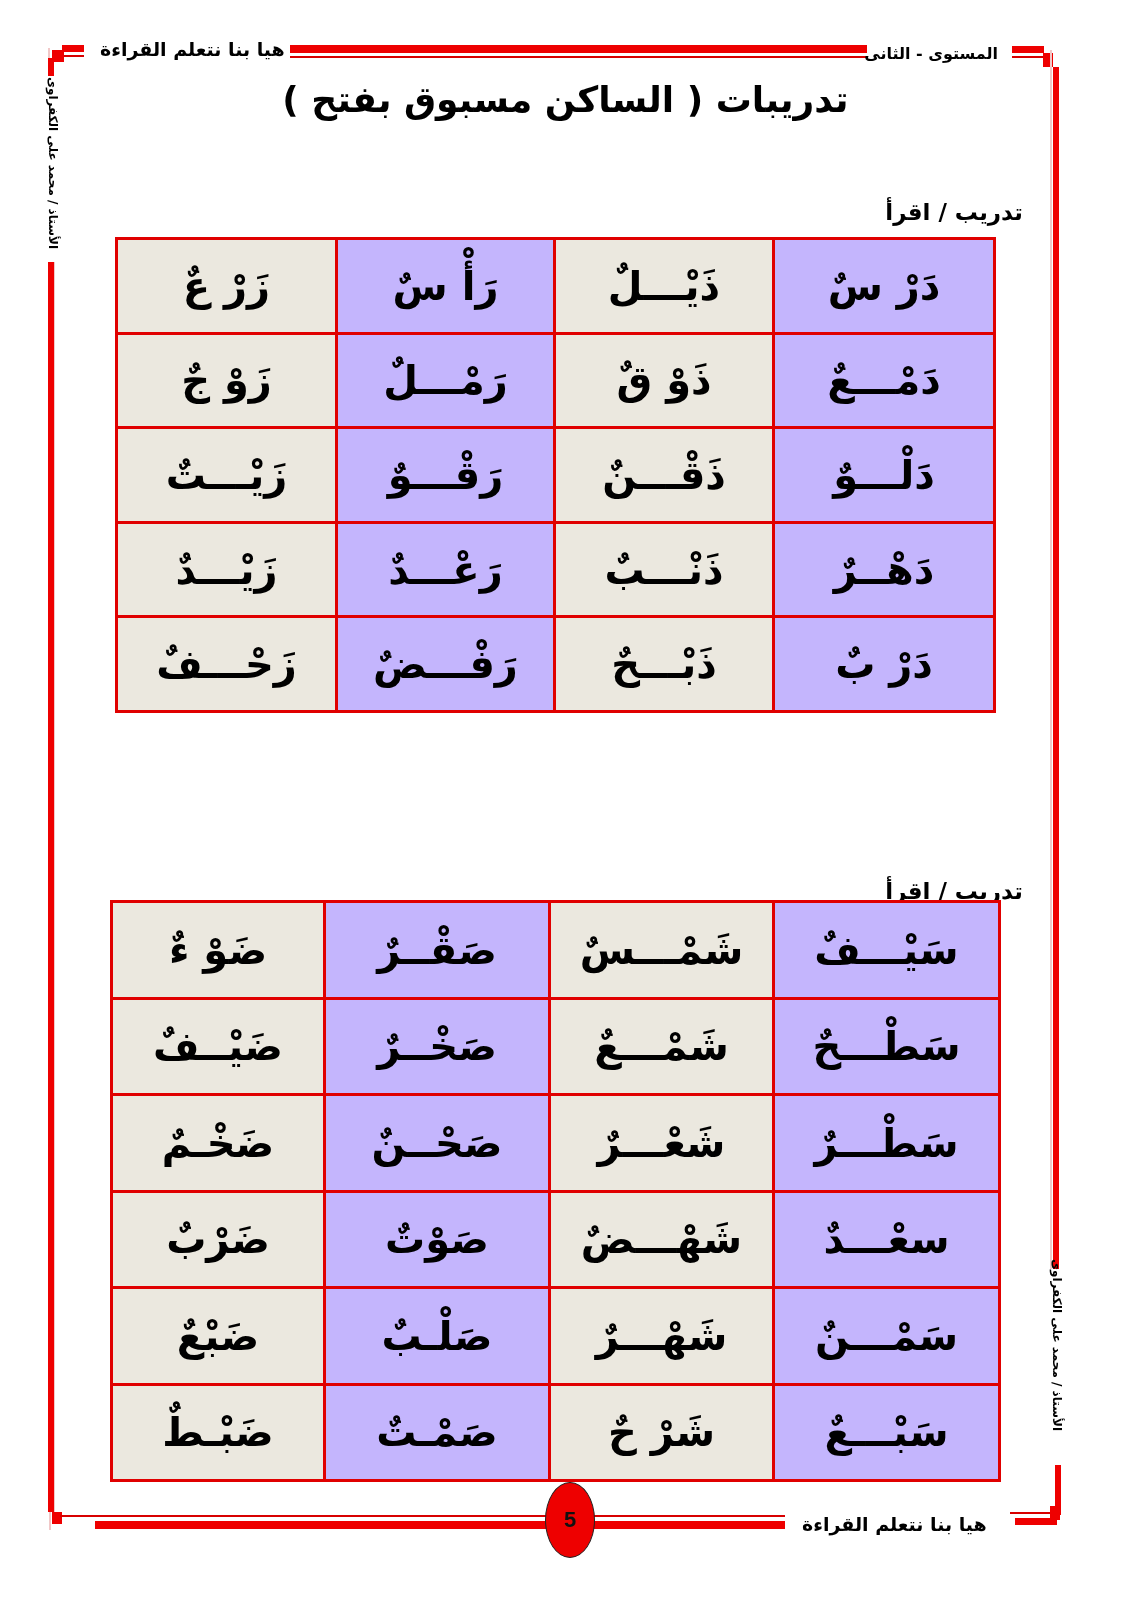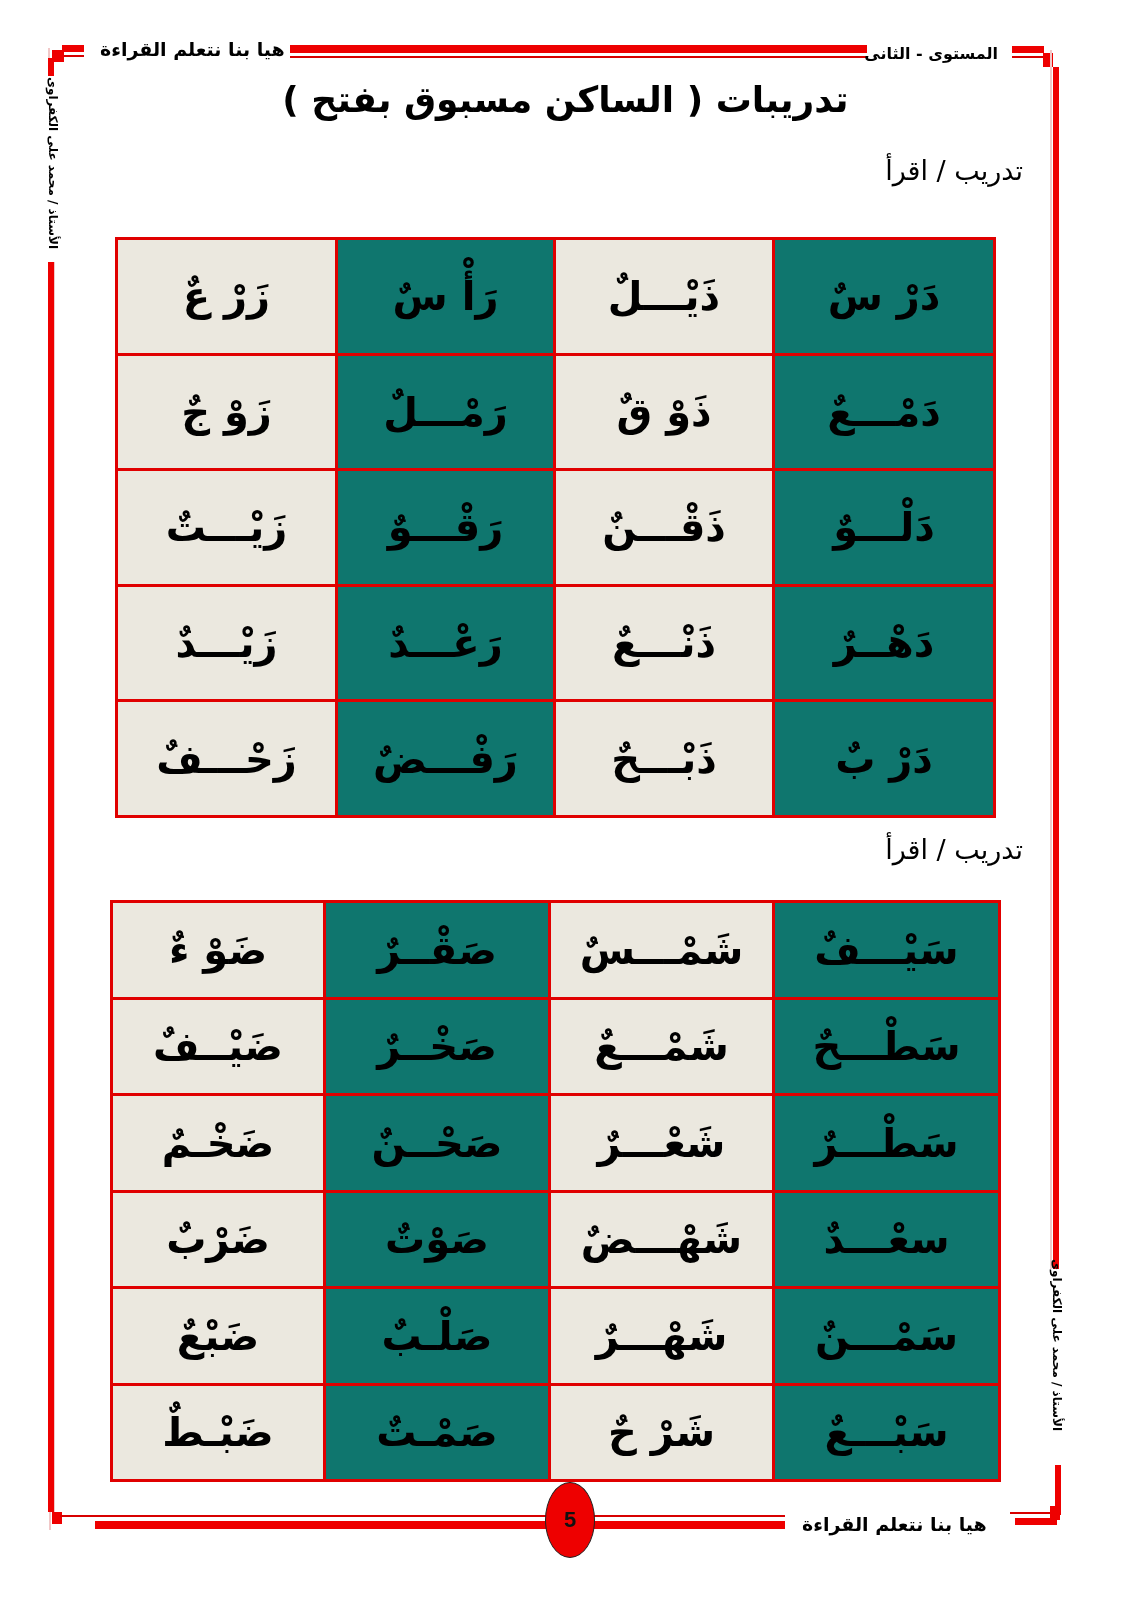--- a/index.html
+++ b/index.html
@@ -9,27 +9,27 @@
   .red { background:#ee0000; }
   .thin { background:#d80000; }
   .shadow { background:#f1c8c8; }
 
   .hdr-text { position:absolute; font-weight:bold; font-size:19px; direction:rtl; white-space:nowrap; line-height:1; }
   .vtext { position:absolute; font-size:12px; font-weight:bold; white-space:nowrap; direction:rtl;
            transform-origin:center center; line-height:1; }
 
   .title { position:absolute; left:0; width:1131px; top:78px; text-align:center; direction:rtl;
            font-size:36px; font-weight:bold; line-height:1.2; }
-  .section-label { position:absolute; font-size:27px; font-weight:normal; direction:rtl; white-space:nowrap; line-height:1.2; }
+  .section-label { position:absolute; font-size:23px; font-weight:bold; direction:rtl; white-space:nowrap; line-height:1.2;margin-top:44px; }
 
   table.grid { position:absolute; border-collapse:collapse; direction:ltr; table-layout:fixed; }
   table.grid td { border:3px solid #e00000; text-align:center; vertical-align:middle; padding:0;
                   font-size:40px; font-weight:bold; direction:rtl; line-height:1.2; }
   table.grid td.beige { background:#ebe8df; }
-  table.grid td.white { background:#0f766e; }
+  table.grid td.white { background:#c4b5fd; }
 
   .page-oval { position:absolute; left:545px; top:1482px; width:50px; height:76px; border-radius:50%;
                background:#ee0000; border:1.5px solid #222; box-sizing:border-box;
                display:flex; align-items:center; justify-content:center;
                font-family:"Liberation Sans", sans-serif; font-weight:bold; font-size:22px; color:#111; }
 </style>
 </head>
 <body>
 
 <div class="abs red" style="left:290px; top:45px; width:577px; height:8px;"></div>
@@ -66,21 +66,21 @@
 <div class="hdr-text" style="left:100px; top:40px;">هيا بنا نتعلم القراءة</div>
 <div class="hdr-text" style="right:133px; top:38px; font-size:16px;margin-top:8px;">المستوى - الثانى</div>
 
 <div class="vtext" style="left:-32px; top:158px; width:170px; text-align:center; transform:rotate(90deg);">الأستاذ / محمد على الكفراوى</div>
 <div class="vtext" style="left:972px; top:1340px; width:170px; text-align:center; transform:rotate(90deg);">الأستاذ / محمد على الكفراوى</div>
 
 <div class="title">تدريبات ( الساكن مسبوق بفتح )</div>
 
 <div class="section-label" style="right:108px; top:155px;">تدريب / اقرأ</div>
 
-<table class="grid" style="left:115px; top:237px; width:878px; height:581px;">
+<table class="grid" style="left:115px; top:237px; width:878px; height:476px;">
   <colgroup>
       <col style="width:220px">
       <col style="width:218px">
       <col style="width:219px">
       <col style="width:221px">
     </colgroup>
   <tbody>
       <tr>
     <td class="beige">زَرْ عٌ</td>
     <td class="white">رَأْ سٌ</td>
@@ -95,21 +95,21 @@
   </tr>
   <tr>
     <td class="beige">زَيْـــتٌ</td>
     <td class="white">رَقْـــوٌ</td>
     <td class="beige">ذَقْـــنٌ</td>
     <td class="white">دَلْـــوٌ</td>
   </tr>
   <tr>
     <td class="beige">زَيْـــدٌ</td>
     <td class="white">رَعْـــدٌ</td>
-    <td class="beige">ذَنْـــعٌ</td>
+    <td class="beige">ذَنْـــبٌ</td>
     <td class="white">دَهْــرٌ</td>
   </tr>
   <tr>
     <td class="beige">زَحْـــفٌ</td>
     <td class="white">رَفْـــضٌ</td>
     <td class="beige">ذَبْـــحٌ</td>
     <td class="white">دَرْ بٌ</td>
   </tr>
 </tbody>
   </table>

